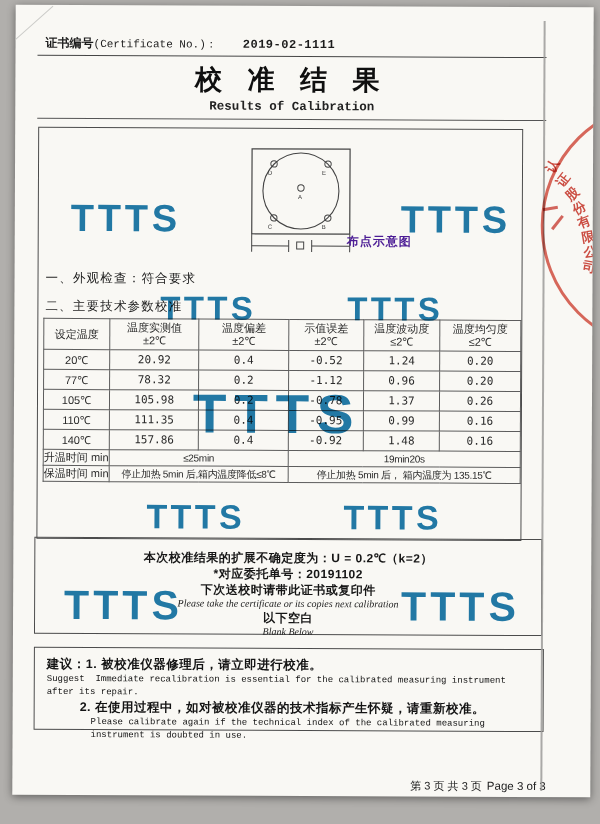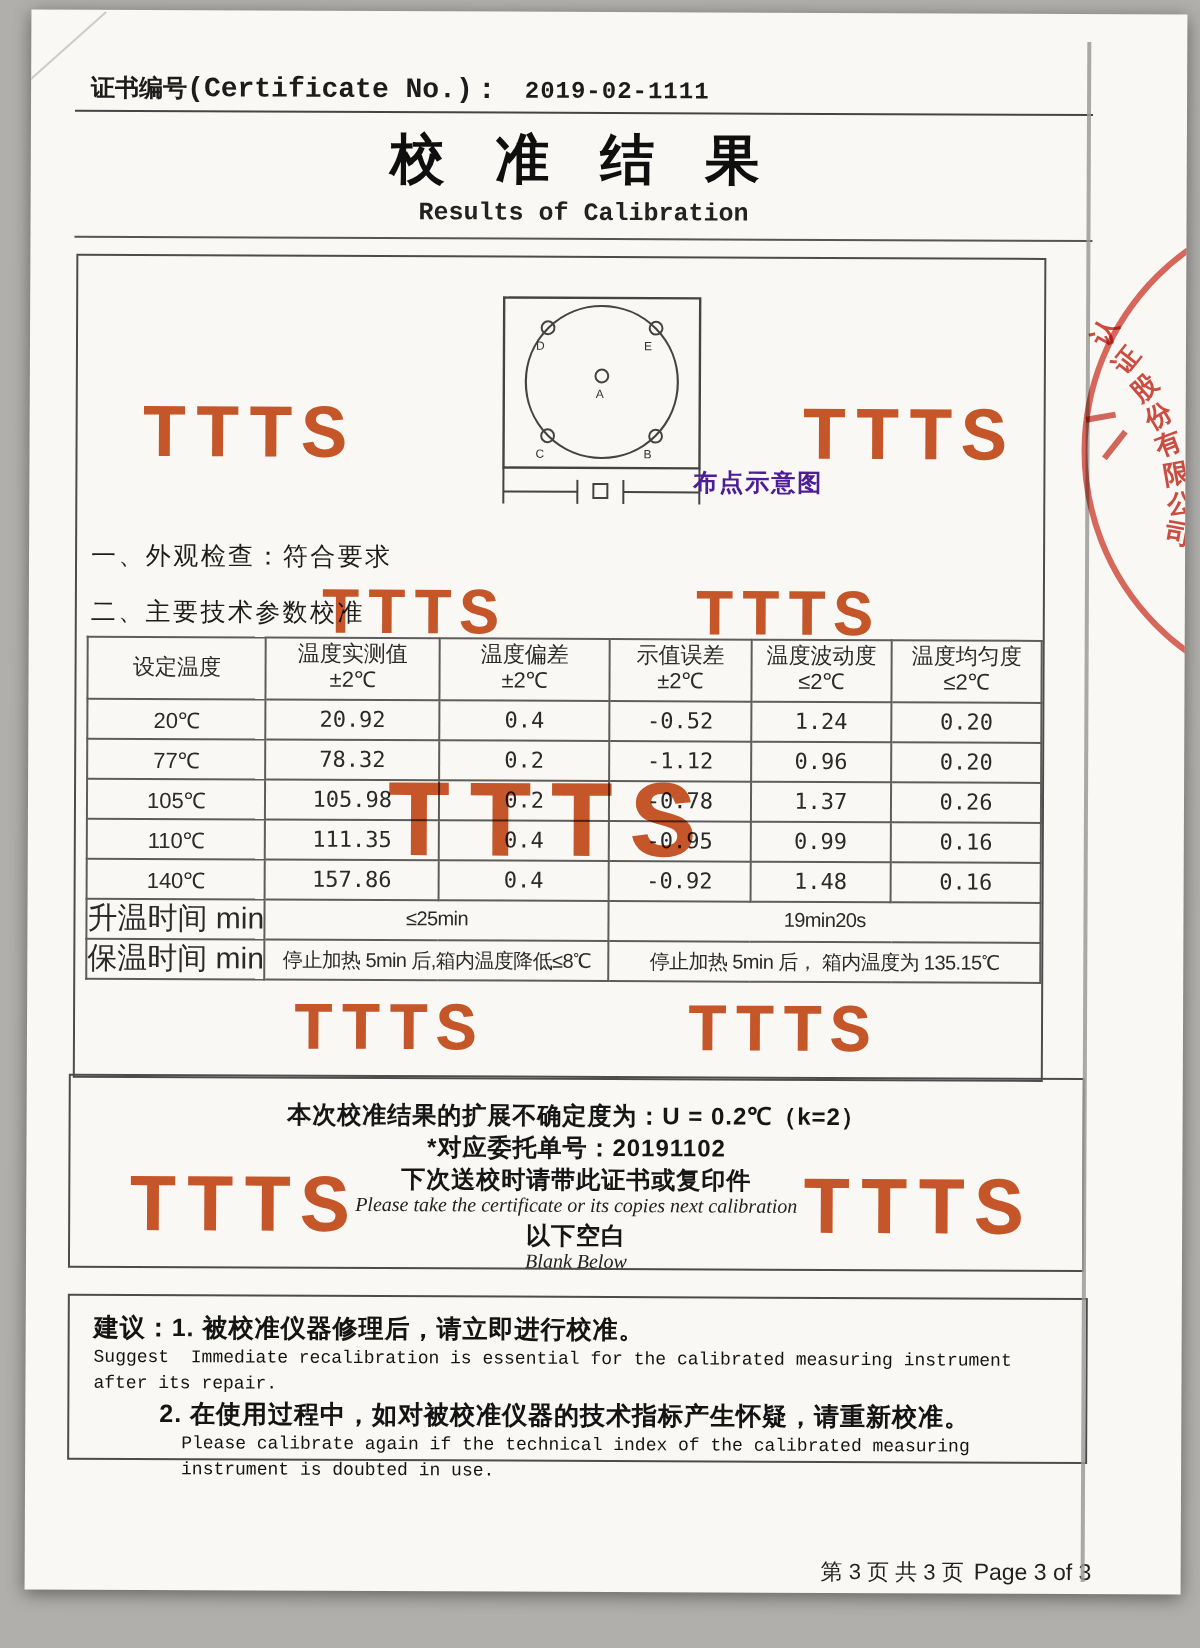--- a/index.html
+++ b/index.html
@@ -11,22 +11,22 @@
   .page{
     position:absolute;left:14px;top:6px;width:578px;height:790px;
     background:#f9f8f4;overflow:hidden;
     box-shadow:0 2px 9px rgba(0,0,0,.45);
     transform:rotate(.25deg);transform-origin:50% 50%;
   }
   .corner-fold{position:absolute;left:-8px;top:18px;width:52px;height:0;
     border-top:1.5px solid #cbcbc8;transform:rotate(-42deg);}
   
   .certline{position:absolute;left:30px;top:30px;font-size:12px;color:#1c1c1c;font-weight:600;}
-  .certline .en{font-size:14px;font-weight:700;font-family:"Liberation Mono",monospace;}
-  .certline .num{font-family:"Liberation Mono",monospace;font-weight:700;margin-left:12px;letter-spacing:.5px;}
+  .certline .en{font-size:11px;font-weight:400;font-family:"Liberation Mono",monospace;}
+  .certline .num{font-family:"Liberation Mono",monospace;font-weight:700;margin-left:26px;letter-spacing:.5px;}
   .rule{position:absolute;left:22px;width:509px;border-top:1.5px solid #454545;}
   .rule1{top:50px;}
   .rule2{top:113px;border-top-width:1.8px;border-color:#555;}
   .title{position:absolute;top:56px;left:22px;width:509px;text-align:center;
     font-size:27px;font-weight:bold;letter-spacing:9px;color:#0f0f0f;}
   .subtitle{position:absolute;top:94px;left:22px;width:509px;text-align:center;
     font-family:"Liberation Mono",monospace;font-size:12.5px;font-weight:bold;color:#222;}
   
   .bigbox{position:absolute;left:23px;top:122px;width:483px;height:410px;
     border:1.3px solid #4c4c4c;}
@@ -37,39 +37,39 @@
   .sec1{top:142px;}
   .sec2{top:170px;}
   
   table.cal{position:absolute;left:5px;top:190px;border-collapse:collapse;table-layout:fixed;
     color:#2a2a2a;}
   table.cal th,table.cal td{border:1px solid #5d5d5d;padding:0;text-align:center;vertical-align:middle;}
   table.cal th{font-size:11px;font-weight:400;line-height:13px;height:30px;}
   table.cal td{font-family:"DejaVu Sans Mono",monospace;font-size:11px;height:19px;}
   table.cal td.cn,table.cal td.lab{font-family:"Liberation Sans",sans-serif;}
   table.cal tr.special td{height:15px;font-size:10px;letter-spacing:-.3px;white-space:nowrap;overflow:hidden;}
-  table.cal tr.special td.lab{font-size:15px;letter-spacing:0;}
+  table.cal tr.special td.lab{font-size:11px;letter-spacing:0;}
   
   .ubox{position:absolute;left:21px;top:532px;width:508px;height:97px;border:1.3px solid #4c4c4c;
     text-align:center;color:#161616;box-sizing:border-box;padding-top:11px;}
   .ubox .cnl{font-size:12px;font-weight:600;line-height:16px;letter-spacing:.5px;}
   .ubox .enl{font-family:"Liberation Serif",serif;font-style:italic;font-size:10px;line-height:12px;color:#222;}
   
   .sbox{position:absolute;left:21px;top:642px;width:510px;height:83px;border:1.3px solid #4c4c4c;
     box-sizing:border-box;padding:8px 12px;color:#141414;}
   .sbox .l1{font-size:12.5px;font-weight:bold;line-height:17px;letter-spacing:.5px;}
   .sbox .l2{font-family:"Liberation Mono",monospace;font-size:9px;line-height:13px;}
   .sbox .l3{font-size:12.5px;font-weight:bold;line-height:17px;letter-spacing:.5px;padding-left:33px;}
   .sbox .l4{font-family:"Liberation Mono",monospace;font-size:9px;line-height:13px;padding-left:44px;}
   
   .footer{position:absolute;left:398px;top:772px;font-size:11px;color:#222;white-space:nowrap;}
   .footer .en{font-family:Liberation Sans, sans-serif;font-size:11.5px;margin-left:5px;}
   
-  .wm{position:absolute;font-weight:900;letter-spacing:.1em;color:#c2410c;
-    mix-blend-mode:multiply;opacity:.88;z-index:5;font-family:Liberation Mono, monospace;}
+  .wm{position:absolute;font-weight:900;letter-spacing:.1em;color:#0369a1;
+    mix-blend-mode:multiply;opacity:.88;z-index:5;font-family:Liberation Sans, sans-serif;}
   
   .seal-circle{position:absolute;left:526px;top:93px;width:244px;height:244px;border-radius:50%;
     border:3.5px solid rgba(205,48,32,.72);z-index:6;mix-blend-mode:multiply;}
   .seal-char{position:absolute;font-size:13px;font-weight:bold;color:rgba(198,40,28,.82);
     z-index:6;mix-blend-mode:multiply;}
   .seal-mark{position:absolute;background:rgba(198,40,28,.7);z-index:6;mix-blend-mode:multiply;}
   .seal-mark1{left:528px;top:200px;width:15px;height:2.6px;transform:rotate(-10deg);}
   .seal-mark2{left:534px;top:214px;width:17px;height:2.6px;transform:rotate(-52deg);}
   
   .scanline{position:absolute;left:528px;top:14px;width:1.5px;height:770px;background:#9c9b99;opacity:.85;}

